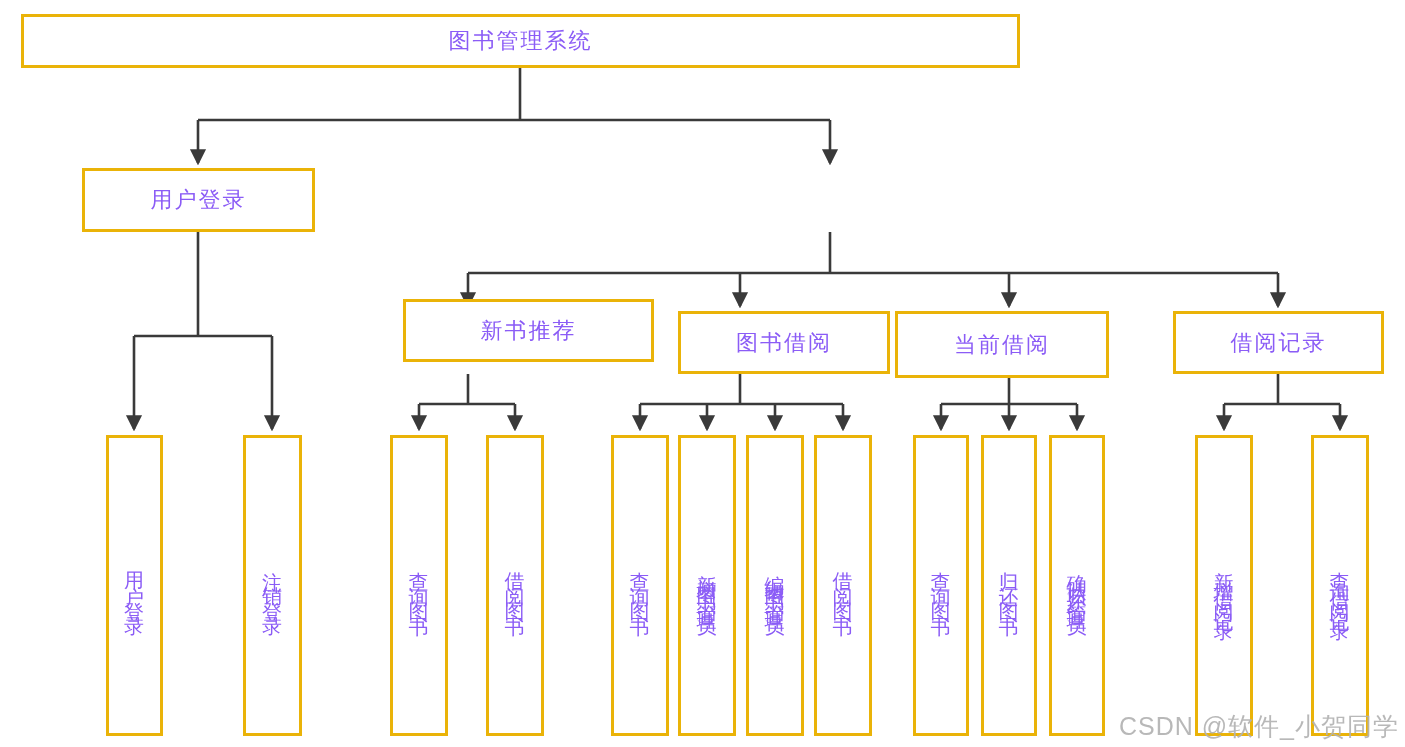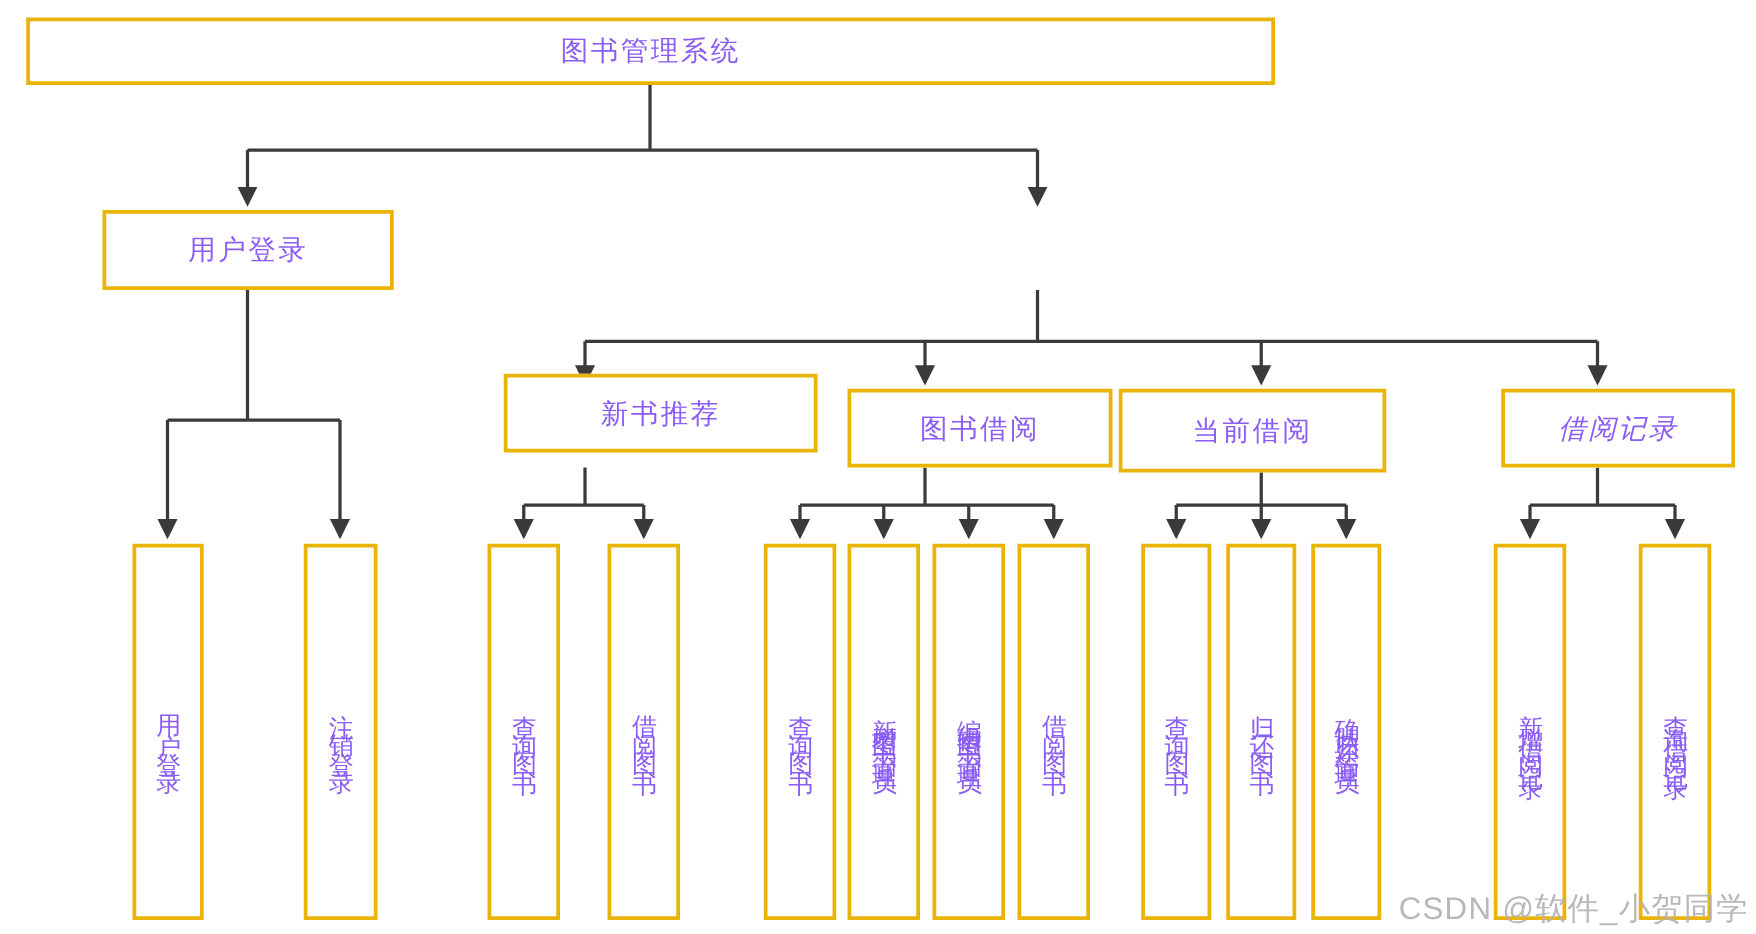--- a/index.html
+++ b/index.html
@@ -95,21 +95,21 @@
 
   <div class="node hnode" style="left:363px;top:299px;width:251px;height:63px;margin-left:40px;">
     <span>新书推荐</span>
   </div>
   <div class="node hnode" style="left:634px;top:311px;width:212px;height:63px;margin-left:44px;">
     <span>图书借阅</span>
   </div>
   <div class="node hnode" style="left:895px;top:311px;width:214px;height:67px;">
     <span>当前借阅</span>
   </div>
-  <div class="node hnode" style="left:1201px;top:311px;width:187px;height:63px;font-style:italic;">
+  <div class="node hnode" style="left:1173px;top:311px;width:211px;height:63px;">
     <span>借阅记录</span>
   </div>
 
   <div class="node vnode v-short" style="left:106px;top:435px;width:57px;height:301px;">
     <span>用户登录</span>
   </div>
   <div class="node vnode v-short" style="left:243px;top:435px;width:59px;height:301px;">
     <span>注销登录</span>
   </div>
 

